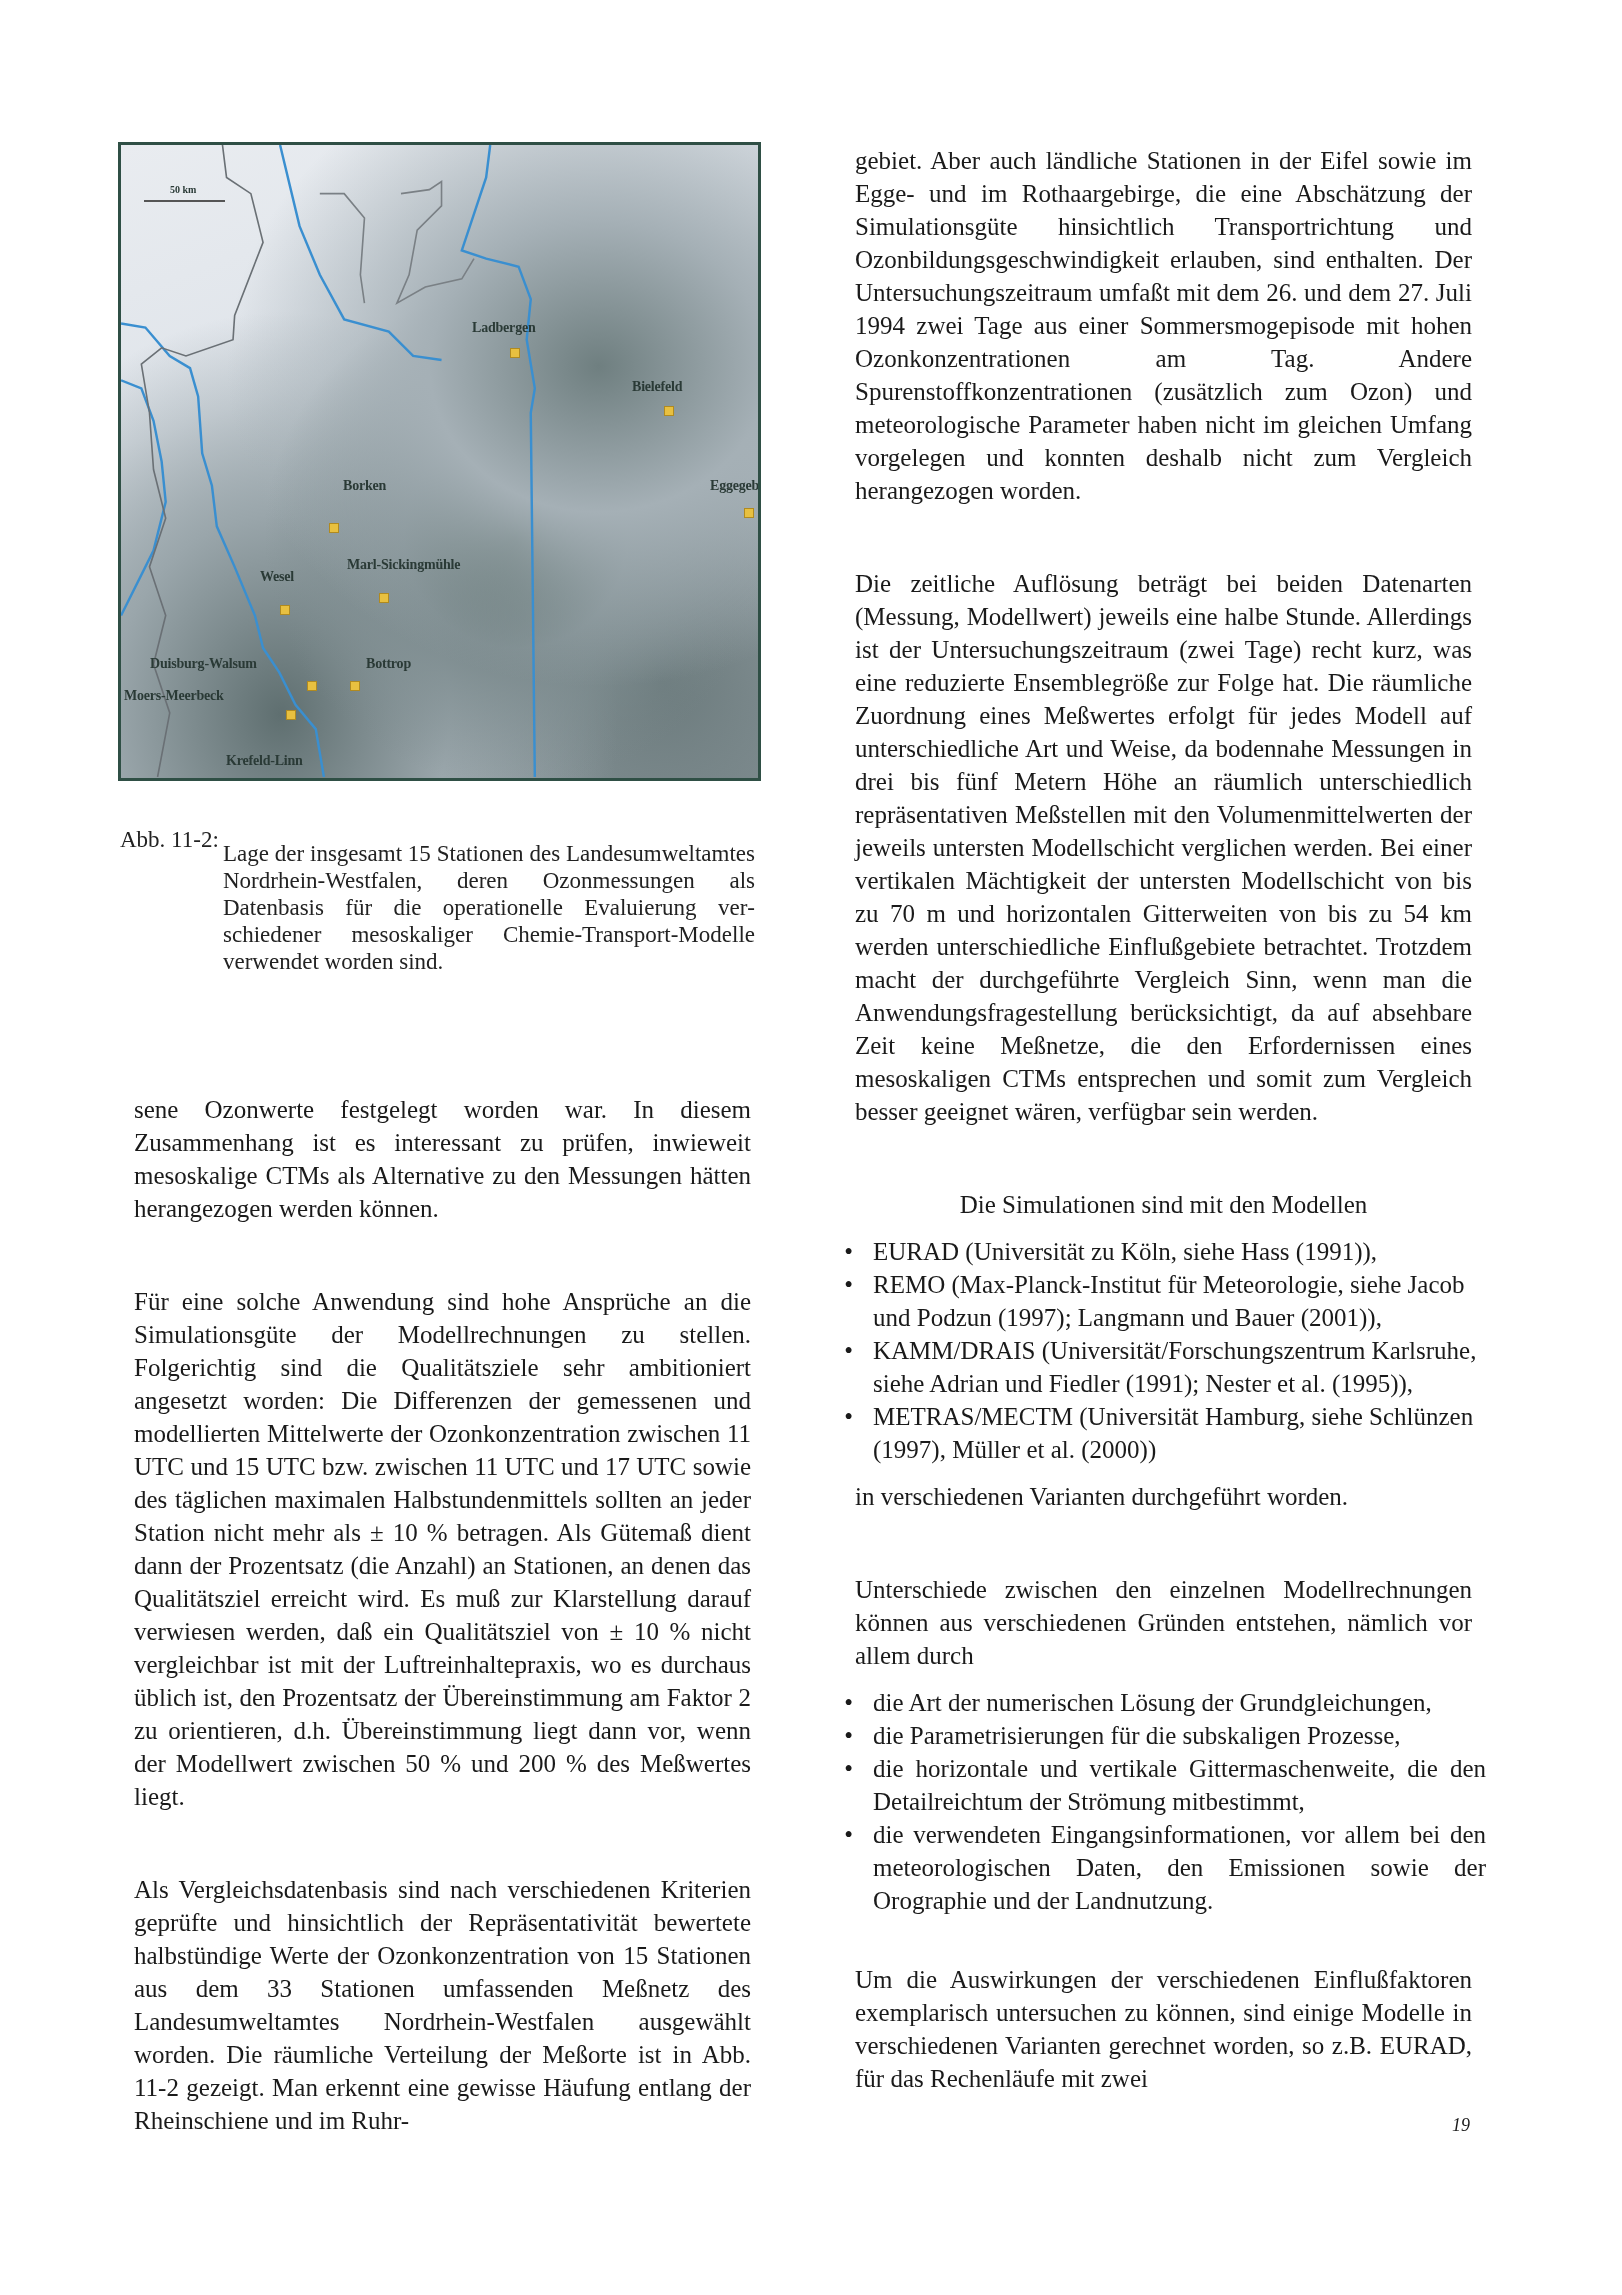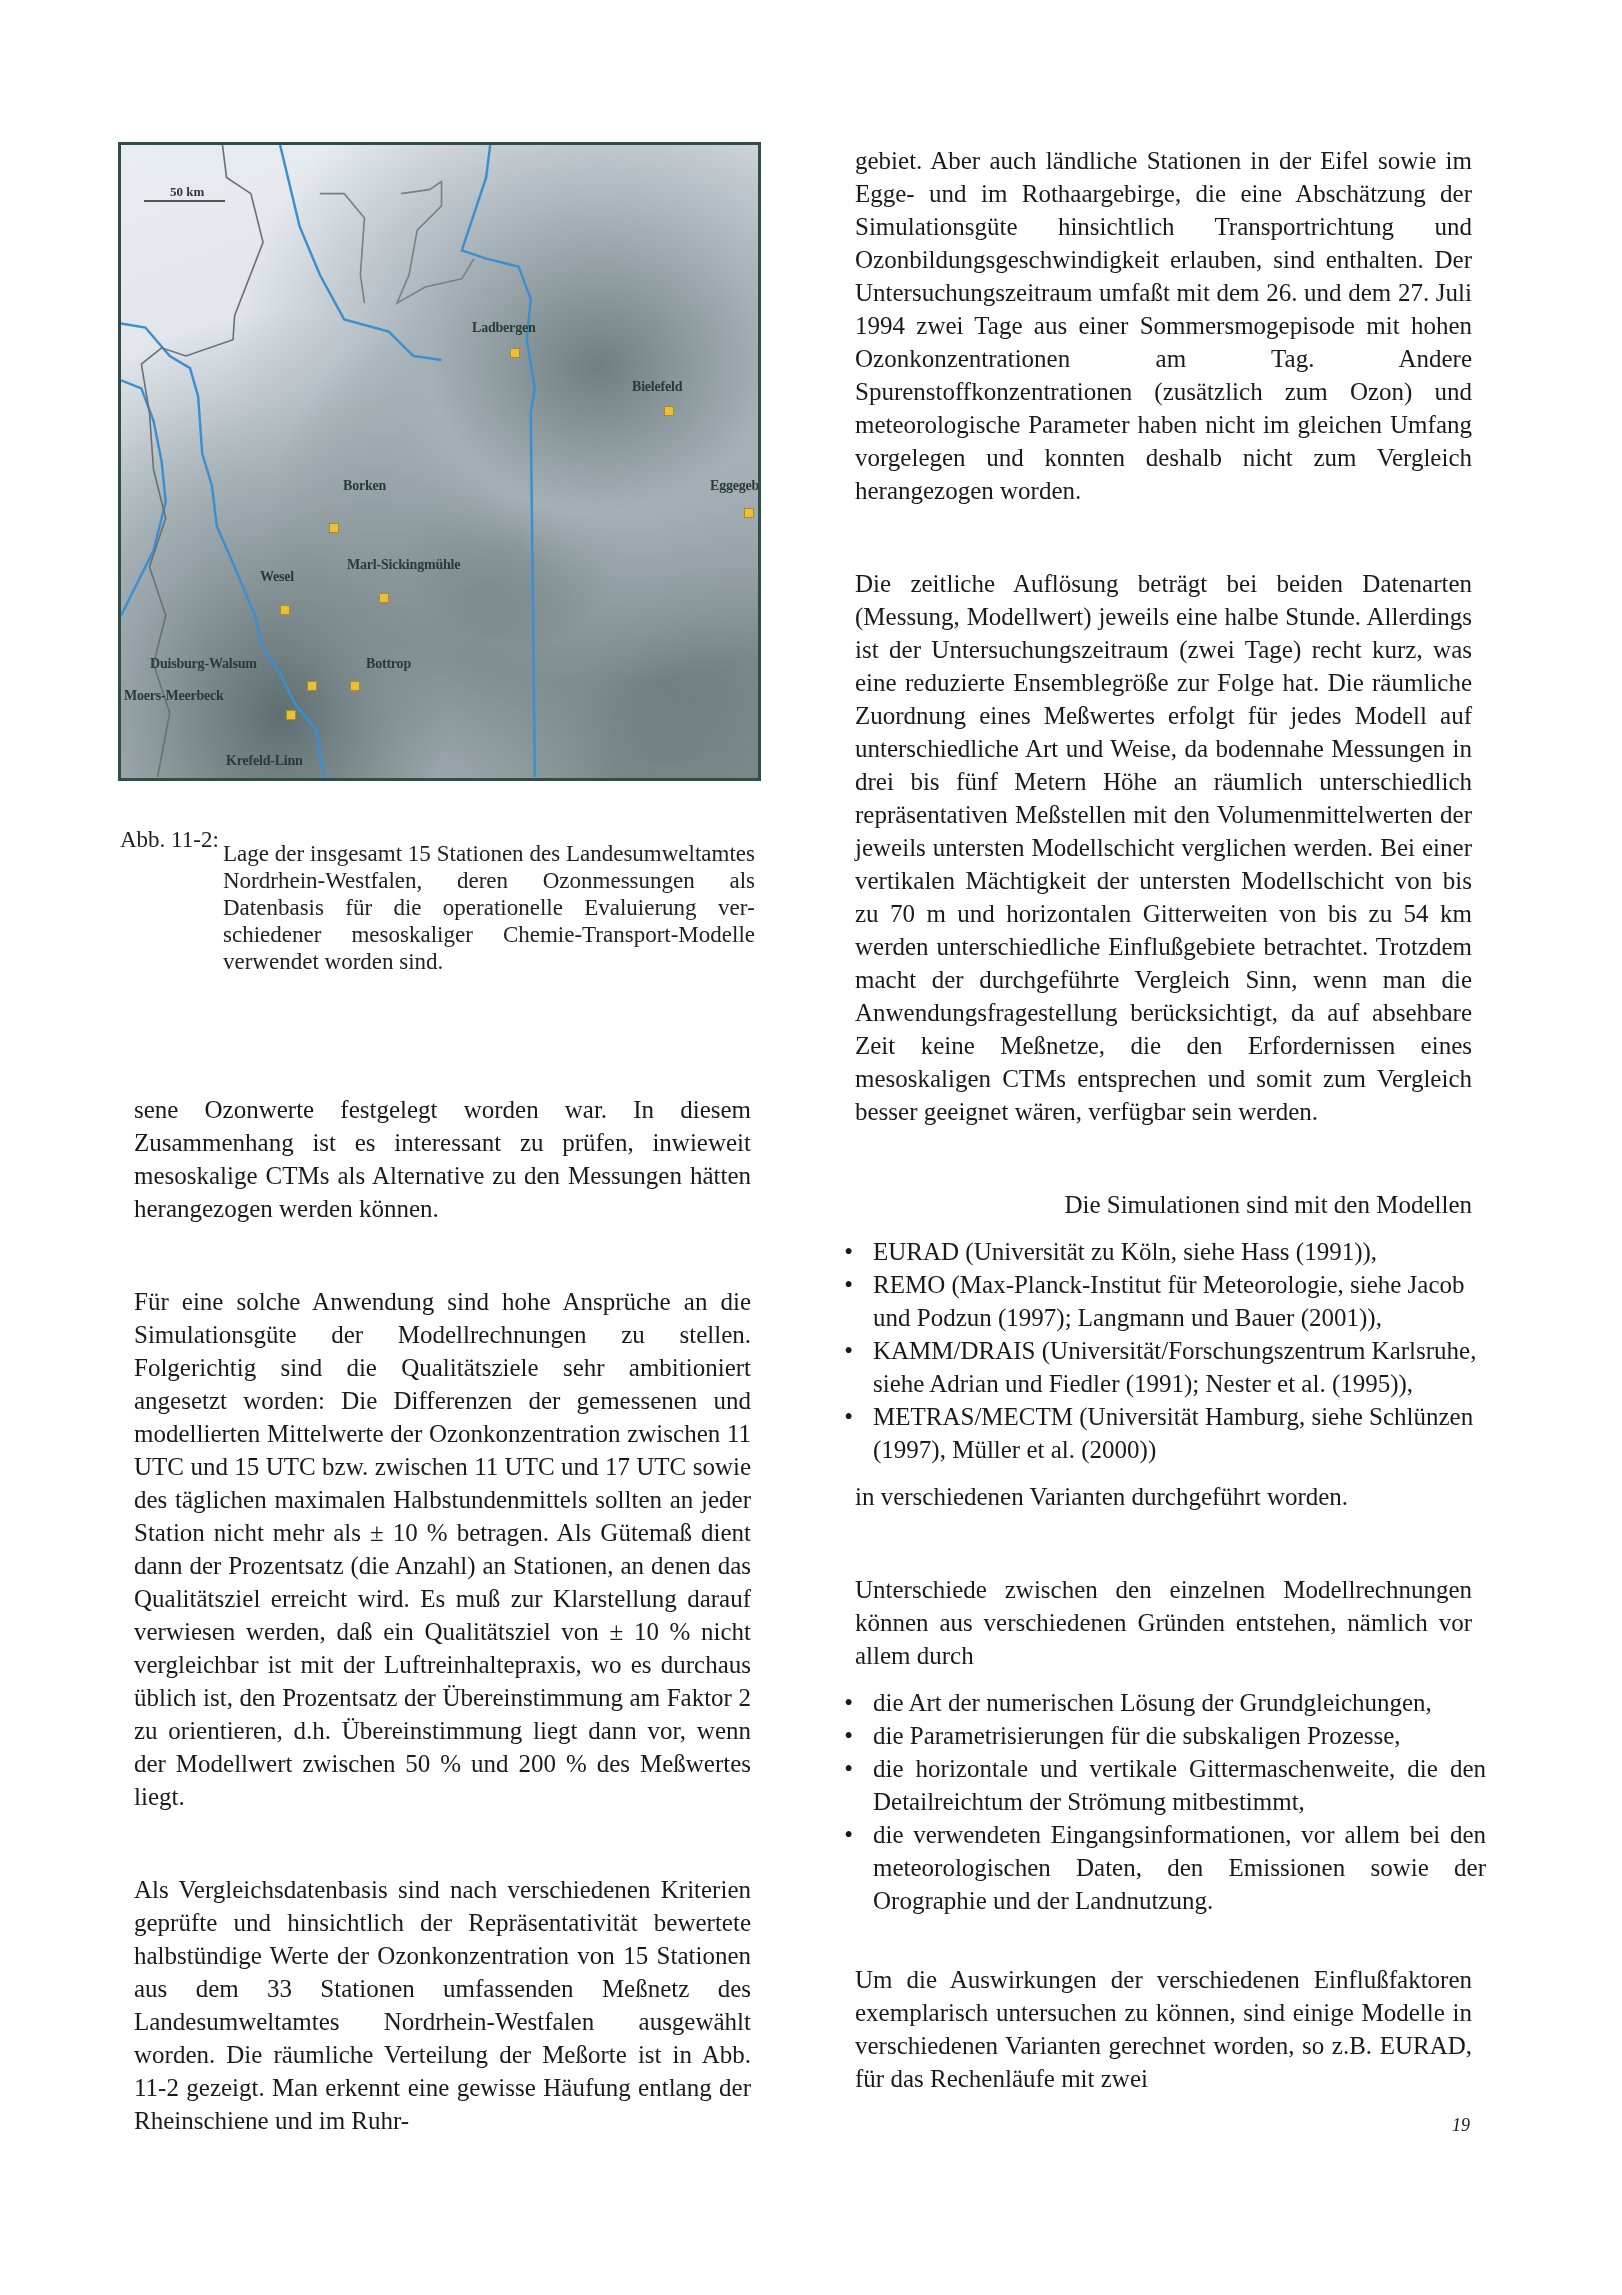--- a/index.html
+++ b/index.html
@@ -15,21 +15,21 @@
          background: radial-gradient(ellipse at 75% 35%, #6f7f80 0%, #a5b0b6 25%, transparent 55%),
                      radial-gradient(ellipse at 62% 62%, #3f554f 0%, #7b8a8d 20%, transparent 45%),
                      radial-gradient(ellipse at 25% 90%, #5f6f70 0%, #9aa6ab 25%, transparent 50%),
                      radial-gradient(ellipse at 85% 85%, #6b7a7c 0%, transparent 40%),
                      linear-gradient(160deg, #e9ecf0 0%, #dfe4ea 35%, #b9c2c8 60%, #8e9a9f 100%); }
   .map svg { position: absolute; left: 0; top: 0; }
   .station { position: absolute; width: 9.7px; height: 9.7px; background: #e8c040;
              border: 1.6px solid #b08a20; box-sizing: border-box; }
   .station-label { position: absolute; font-family: "Liberation Serif", serif; font-weight: bold;
                    font-size: 14px; color: #2a3a36; white-space: nowrap; letter-spacing: -0.2px; }
-  .scale-label { position: absolute; left: 49px; top: 39px; font-weight: bold; font-size: 13px; color: #2a3a36; }
+  .scale-label { position: absolute; left: 49px; top: 39px; font-weight: bold; font-size: 10px; color: #2a3a36; }
   .scale-bar { position: absolute; left: 23px; top: 55px; width: 81px; height: 1.6px; background: #555; }
   .caption { position: absolute; left: 120px; top: 826px; width: 649px; font-size: 23px; line-height: 27px; color: #222; }
   .caption .cap-label { position: absolute; left: 0; top: 0; }
   .caption .cap-text { margin-left: 103px; text-align: justify; }
   ul.bullets { list-style: none; margin: 0; padding: 0; }
   ul.bullets li { position: relative; padding-left: 32px; text-align: left; }
   ul.bullets li::before { content: "\2022"; position: absolute; left: 3.2px; top: 0; }
   .page-number { position: absolute; left: 1452px; top: 2115px; font-size: 18px; font-style: italic; }
 </style>
 </head>
@@ -84,21 +84,21 @@
   <p>Für eine solche Anwendung sind hohe Ansprüche an die Simulationsgüte der Modellrechnungen zu stellen. Folgerichtig sind die Qualitätsziele sehr ambitioniert angesetzt worden: Die Differenzen der gemessenen und modellierten Mittelwerte der Ozonkonzentration zwischen 11 UTC und 15 UTC bzw. zwischen 11 UTC und 17 UTC sowie des täglichen maximalen Halb­stundenmittels sollten an jeder Station nicht mehr als ± 10 % betragen. Als Gütemaß dient dann der Prozent­satz (die Anzahl) an Stationen, an denen das Qualitäts­ziel erreicht wird. Es muß zur Klarstellung darauf ver­wiesen werden, daß ein Qualitätsziel von ± 10 % nicht vergleichbar ist mit der Luftreinhaltepraxis, wo es durchaus üblich ist, den Prozentsatz der Übereinstim­mung am Faktor 2 zu orientieren, d.h. Übereinstim­mung liegt dann vor, wenn der Modellwert zwischen 50 % und 200 % des Meßwertes liegt.</p>
   <div class="gap"></div>
   <p>Als Vergleichsdatenbasis sind nach verschiedenen Kri­terien geprüfte und hinsichtlich der Repräsentativität bewertete halbstündige Werte der Ozonkonzentration von 15 Stationen aus dem 33 Stationen umfassenden Meßnetz des Landesumweltamtes Nordrhein-West­falen ausgewählt worden. Die räumliche Verteilung der Meßorte ist in Abb. 11-2 gezeigt. Man erkennt eine ge­wisse Häufung entlang der Rheinschiene und im Ruhr-</p>
 </div>
 
 <div class="col col-right">
   <p>gebiet. Aber auch ländliche Stationen in der Eifel sowie im Egge- und im Rothaargebirge, die eine Abschätzung der Simulationsgüte hinsichtlich Transportrichtung und Ozonbildungsgeschwindigkeit erlauben, sind ent­halten. Der Untersuchungszeitraum umfaßt mit dem 26. und dem 27. Juli 1994 zwei Tage aus einer Sommer­smogepisode mit hohen Ozonkonzentrationen am Tag. Andere Spurenstoffkonzentrationen (zusätzlich zum Ozon) und meteorologische Parameter haben nicht im gleichen Umfang vorgelegen und konnten deshalb nicht zum Vergleich herangezogen worden.</p>
   <div class="gap"></div>
   <p>Die zeitliche Auflösung beträgt bei beiden Datenarten (Messung, Modellwert) jeweils eine halbe Stunde. Allerdings ist der Untersuchungszeitraum (zwei Tage) recht kurz, was eine reduzierte Ensemblegröße zur Folge hat. Die räumliche Zuordnung eines Meßwertes erfolgt für jedes Modell auf unterschiedliche Art und Weise, da bodennahe Messungen in drei bis fünf Me­tern Höhe an räumlich unterschiedlich repräsentativen Meßstellen mit den Volumenmittelwerten der jeweils untersten Modellschicht verglichen werden. Bei einer vertikalen Mächtigkeit der untersten Modellschicht von bis zu 70 m und horizontalen Gitterweiten von bis zu 54 km werden unterschiedliche Einflußgebiete be­trachtet. Trotzdem macht der durchgeführte Vergleich Sinn, wenn man die Anwendungsfragestellung berück­sichtigt, da auf absehbare Zeit keine Meßnetze, die den Erfordernissen eines mesoskaligen CTMs entsprechen und somit zum Vergleich besser geeignet wären, ver­fügbar sein werden.</p>
   <div class="gap"></div>
-  <p style="text-align:right">Die Simulationen sind mit den Modellen</p>
+  <p style="text-align:center">Die Simulationen sind mit den Modellen</p>
   <ul class="bullets">
     <li>EURAD (Universität zu Köln, siehe Hass (1991)),</li>
     <li>REMO (Max-Planck-Institut für Meteorologie, siehe Jacob und Podzun (1997); Langmann und Bauer (2001)),</li>
     <li>KAMM/DRAIS (Universität/Forschungszentrum Karlsruhe, siehe Adrian und Fiedler (1991); Nester et al. (1995)),</li>
     <li>METRAS/MECTM (Universität Hamburg, siehe Schlünzen (1997), Müller et al. (2000))</li>
   </ul>
   <p style="text-align:left">in verschiedenen Varianten durchgeführt worden.</p>
   <div class="gap"></div>
   <p>Unterschiede zwischen den einzelnen Modellrechnun­gen können aus verschiedenen Gründen entstehen, nämlich vor allem durch</p>
   <ul class="bullets">

